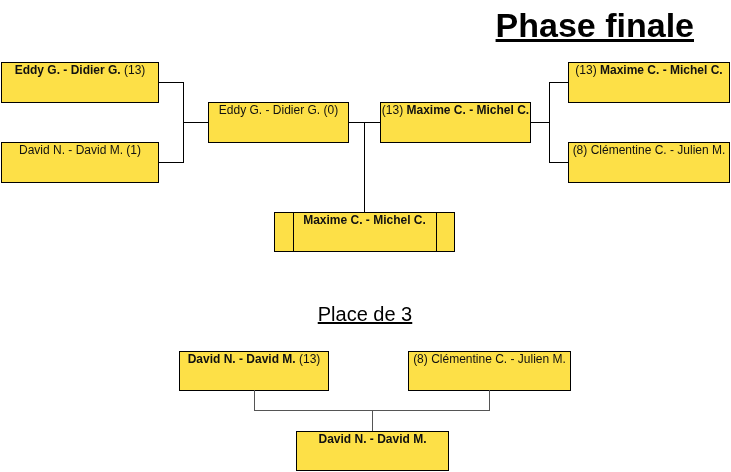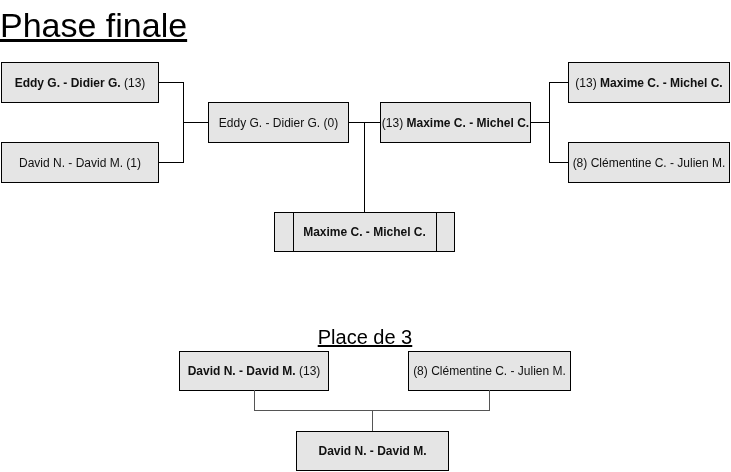--- a/index.html
+++ b/index.html
@@ -1,23 +1,23 @@
 <!DOCTYPE html>
 <html><head>
   <meta charset="utf-8">
   <style>
     html, body { margin: 0; padding: 0; background: #ffffff; }
     body { width: 731px; height: 472px; position: relative; overflow: hidden;
            font-family: "Liberation Sans", sans-serif; color: #000; }
-    .title { position: absolute; left: 0; width: 694px; text-align: left;
-             font-size: 34px; text-decoration: underline; line-height: 1; }
+    .title { position: absolute; left: 0; width: 694px; text-align: right;
+             font-size: 34px; text-decoration: underline; line-height: 1; font-weight: bold; }
     .subtitle { position: absolute; text-align: center; font-size: 20px;
                 text-decoration: underline; line-height: 1; }
     .box { position: absolute; box-sizing: border-box; border: 1px solid #000;
-           background: #e5e5e5; display: flex; align-items: center; justify-content: center;
+           background: #fde047; display: flex; justify-content: center;
            font-size: 12px; white-space: nowrap; color: #111; }
     .box b { font-weight: bold; }
     .line { position: absolute; background: #000; }
     .gline { position: absolute; background: #555; }
     .winner-box .side { position: absolute; top: 0; bottom: 0; width: 0; border-left: 1px solid #000; }
   </style>
 </head>
 <body>
 
 <div class="title" style="top:8px;">Phase finale</div>
@@ -56,21 +56,21 @@
 <div class="box" style="left:568px; top:142px; width:162px; height:41px;">
   <span>(8)</span>&nbsp;<span>Clémentine C. - Julien M.</span>
 </div>
 
 <div class="box winner-box" style="left:274px; top:212px; width:181px; height:40px;">
   <span class="side" style="left:18px;"></span>
   <b>Maxime C. - Michel C.</b>
   <span class="side" style="left:161px;"></span>
 </div>
 
-<div class="subtitle" style="left:300px; width:130px; top:327px;">Place de 3</div>
+<div class="subtitle" style="left:300px; width:130px; top:304px;">Place de 3</div>
 
 <div class="box" style="left:179px; top:351px; width:150px; height:40px;">
   <b>David N. - David M.</b>&nbsp;<span>(13)</span>
 </div>
 <div class="box" style="left:408px; top:351px; width:163px; height:40px;">
   <span>(8)</span>&nbsp;<span>Clémentine C. - Julien M.</span>
 </div>
 
 <div class="gline" style="left:254px; top:390px; width:1px; height:21px;"></div>
 <div class="gline" style="left:489px; top:390px; width:1px; height:21px;"></div>

